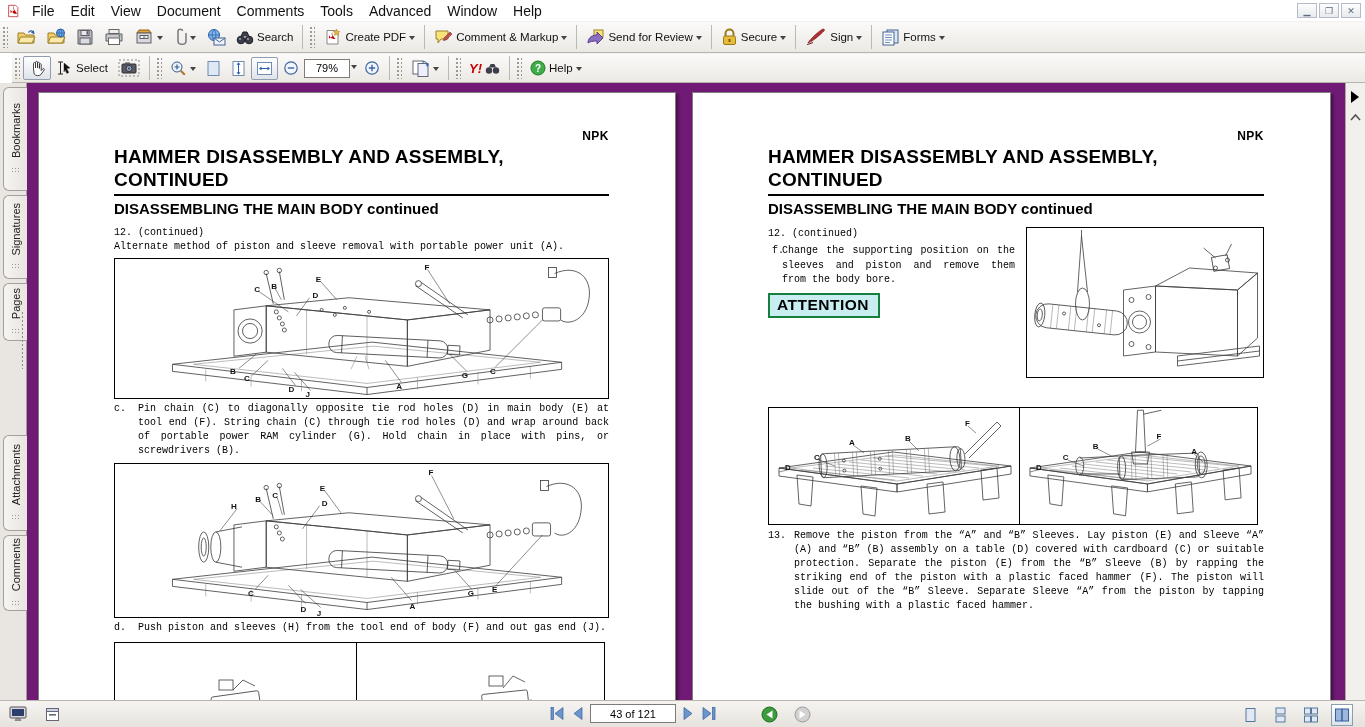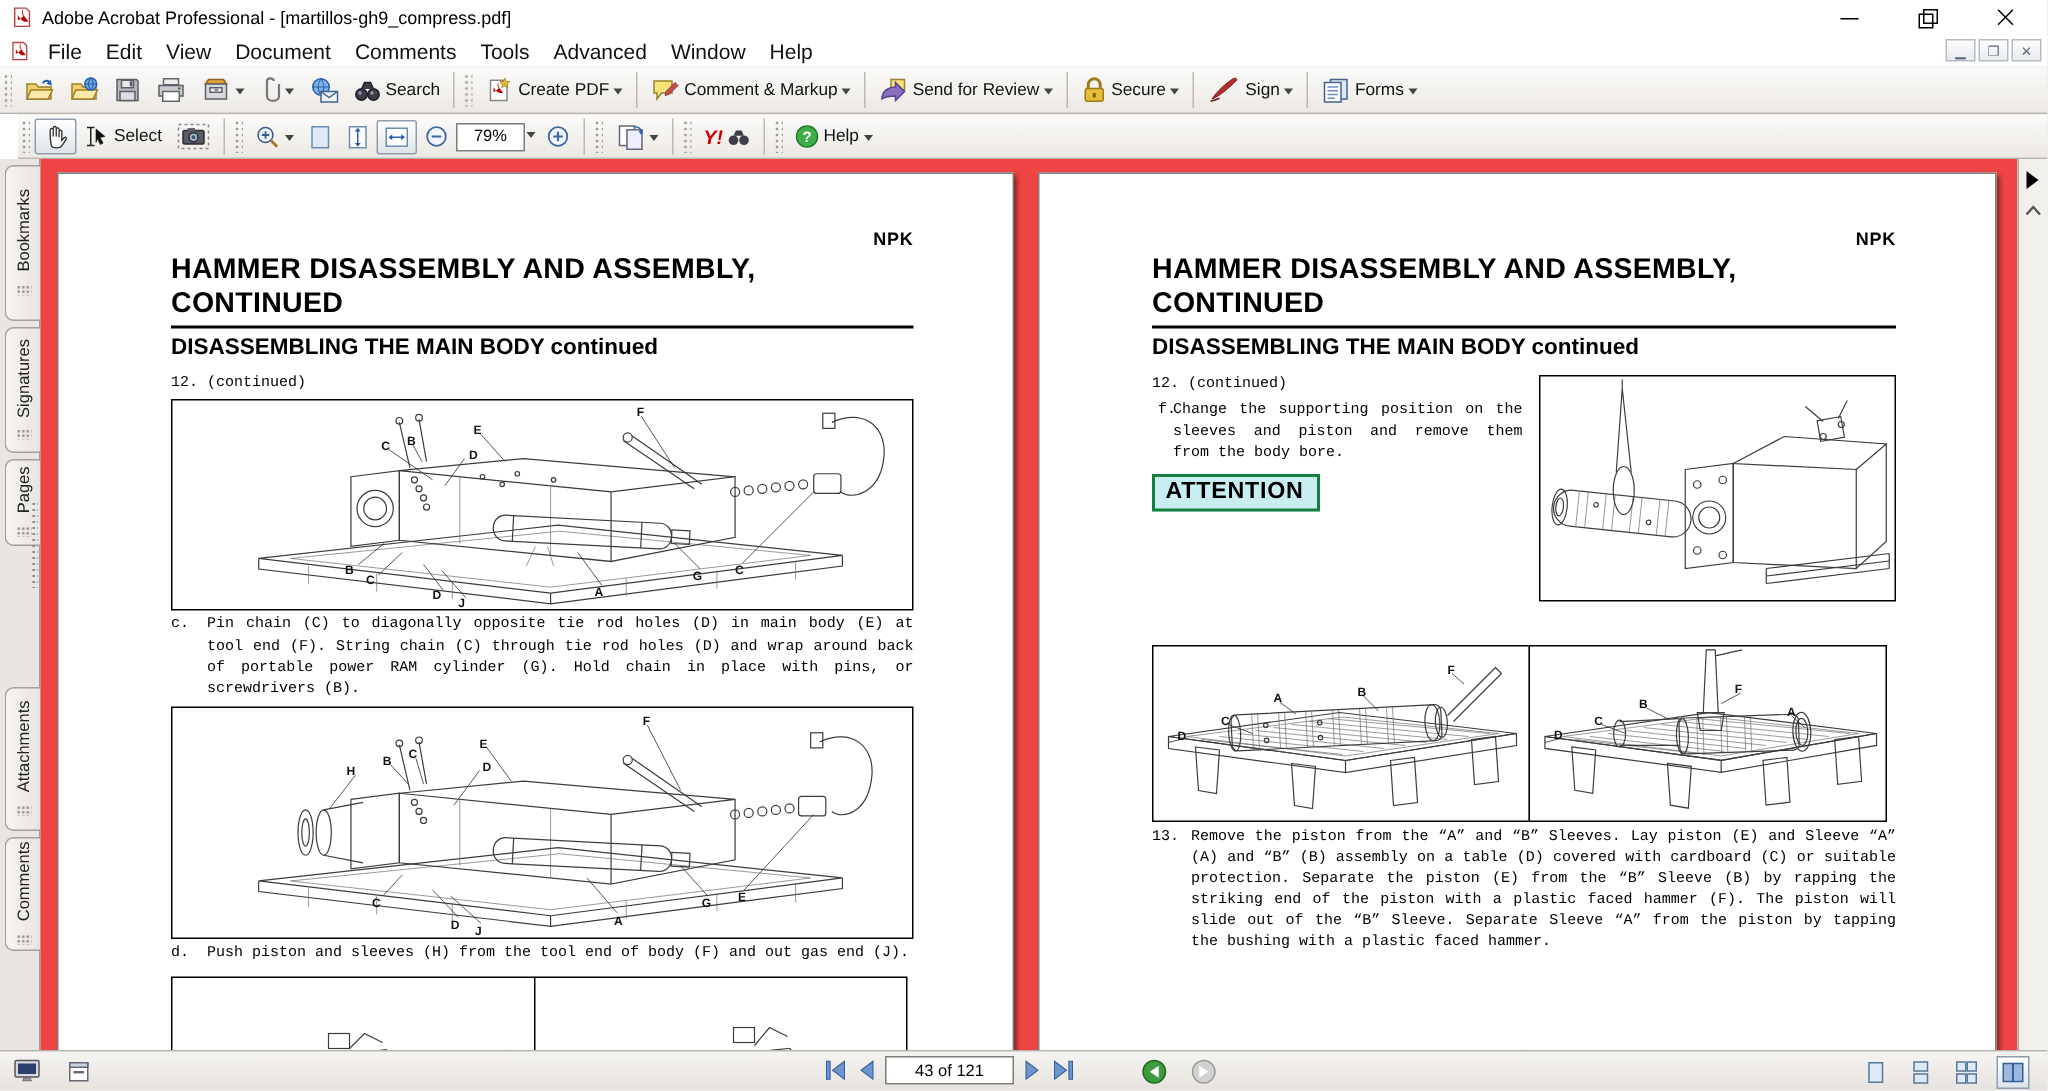--- a/index.html
+++ b/index.html
@@ -43,21 +43,21 @@
   .navtabs { width:27px; background:#e9e6e2; border-right:1px solid #a09c96; position:relative; flex:0 0 auto; }
   .side-tab { width:24px; margin:4px 0 4px 3px; background:linear-gradient(90deg,#f6f4f1,#e8e5e0);
               border:1px solid #a5a19a; border-right:none; border-radius:6px 0 0 6px;
               display:flex; flex-direction:column; align-items:center; justify-content:center; cursor:pointer; }
   .side-tab .vtext { writing-mode:vertical-rl; transform:rotate(180deg); font-size:11px; color:#222; padding:6px 0 2px 0; }
   .tab-grip { width:10px; height:7px; margin:2px 0 3px 0;
               background-image:radial-gradient(circle,#9d9a94 0.8px, transparent 1px); background-size:3px 3px; }
   .pane-splitter { position:absolute; right:1px; top:228px; width:4px; height:58px;
               background-image:radial-gradient(circle,#8d8a84 0.8px, transparent 1px); background-size:3px 4px; }
 
-  .docarea { flex:1 1 auto; background:#ef4444; position:relative; overflow:hidden; }
+  .docarea { flex:1 1 auto; background:#701a75; position:relative; overflow:hidden; }
   .page { position:absolute; top:9px; background:#fff; border:1px solid #7e7e7e;
           box-shadow:2px 2px 3px rgba(0,0,0,0.45); height:1100px; }
   .page-left  { left:11px;  width:638px; }
   .page-right { left:665px; width:639px; }
   .pg-content { position:absolute; left:75px; top:36px; color:#000; }
   .page-left  .pg-content { width:495px; }
   .page-right .pg-content { width:496px; }
 
   .brand { font-size:12px; font-weight:bold; text-align:right; letter-spacing:0.5px; }
   .heading { font-size:19px; font-weight:bold; line-height:23px; letter-spacing:0.2px; max-width:432px; margin-top:2px; }
@@ -102,32 +102,20 @@
                font-size:11px; font-family:"Liberation Sans",sans-serif; }
   .sbbtn { display:flex; align-items:center; justify-content:center; padding:1px; cursor:pointer; }
   .laybtn { padding:2px; border:1px solid transparent; cursor:pointer; display:flex; }
   .laybtn.sel { border:1px solid #8f9dae; background:linear-gradient(#ffffff,#dce3ec); }
 </style>
 </head>
 <body>
 
 <div class="app">
 
-  <div class="titlebar">
-    <svg class="ticon" width="15" height="15" viewBox="0 0 16 16">
-        <path d="M3 1.5h8l2.5 2.5v10.5H3z" fill="#fff" stroke="#c04040" stroke-width="1"></path>
-        <path d="M5.2 6.2c2.6 5.3 5.6 5.6 7.6 4.6-1.8-1.7-5.5-6.3-3.7-8.4-1.1.2-1.7 2.2.1 4.7-1.6 1.7-2.9 2.6-4 3.1z" fill="#c00000"></path>
-      </svg>
-    <span class="title">Adobe Acrobat Professional - [martillos-gh9_compress.pdf]</span>
-    <div class="wincontrols">
-      <span class="wc wc-min"></span>
-      <span class="wc wc-max"></span>
-      <span class="wc wc-close"></span>
-    </div>
-  </div>
 
   <div class="menubar">
     <svg class="ticon" width="14" height="14" viewBox="0 0 16 16" style="margin-right:4px">
         <path d="M3 1.5h8l2.5 2.5v10.5H3z" fill="#fff" stroke="#c04040"></path>
         <path d="M5.2 6.2c2.6 5.3 5.6 5.6 7.6 4.6-1.8-1.7-5.5-6.3-3.7-8.4-1.1.2-1.7 2.2.1 4.7-1.6 1.7-2.9 2.6-4 3.1z" fill="#c00000"></path>
       </svg>
     <span class="menu-item">File</span>
     <span class="menu-item">Edit</span>
     <span class="menu-item">View</span>
     <span class="menu-item">Document</span>
@@ -397,20 +385,21 @@
 
     <div class="docarea">
 
       <div class="page page-left">
         <div class="pg-content">
           <div class="brand">NPK</div>
           <div class="heading">HAMMER DISASSEMBLY AND ASSEMBLY, CONTINUED</div>
           <div class="rule"></div>
           <div class="subheading">DISASSEMBLING THE MAIN BODY continued</div>
           <div class="bodytext step">12. (continued)</div>
+          <div class="bodytext">Alternate method of piston and sleeve removal with portable power unit (A).</div>
 
           <div class="fig" style="height:141px;margin-top:3px">
             <svg viewBox="0 0 489 137" class="lineart">
               <path d="M57,104 L250,127 L443,102 L255,82 Z"></path>
               <path d="M57,104 L57,111 L250,134 L250,127 M443,102 L443,109 L250,134"></path>
               <path class="thin" d="M78,104 L250,123 L422,102 L256,86 Z"></path>
               <path class="thin" d="M90,109 v12 M135,114 v12 M185,119 v12 M300,117 v12 M360,112 v12 M412,106 v12"></path>
               <path d="M150,46 L232,38 L372,50 L290,60 Z M150,46 L290,60 L290,106 L150,92 Z M290,60 L372,50 L372,90 L290,106 Z"></path>
               <path class="thin" d="M190,50 v44 M250,56 v46"></path>
               <circle cx="205" cy="50" r="1.5"></circle>

